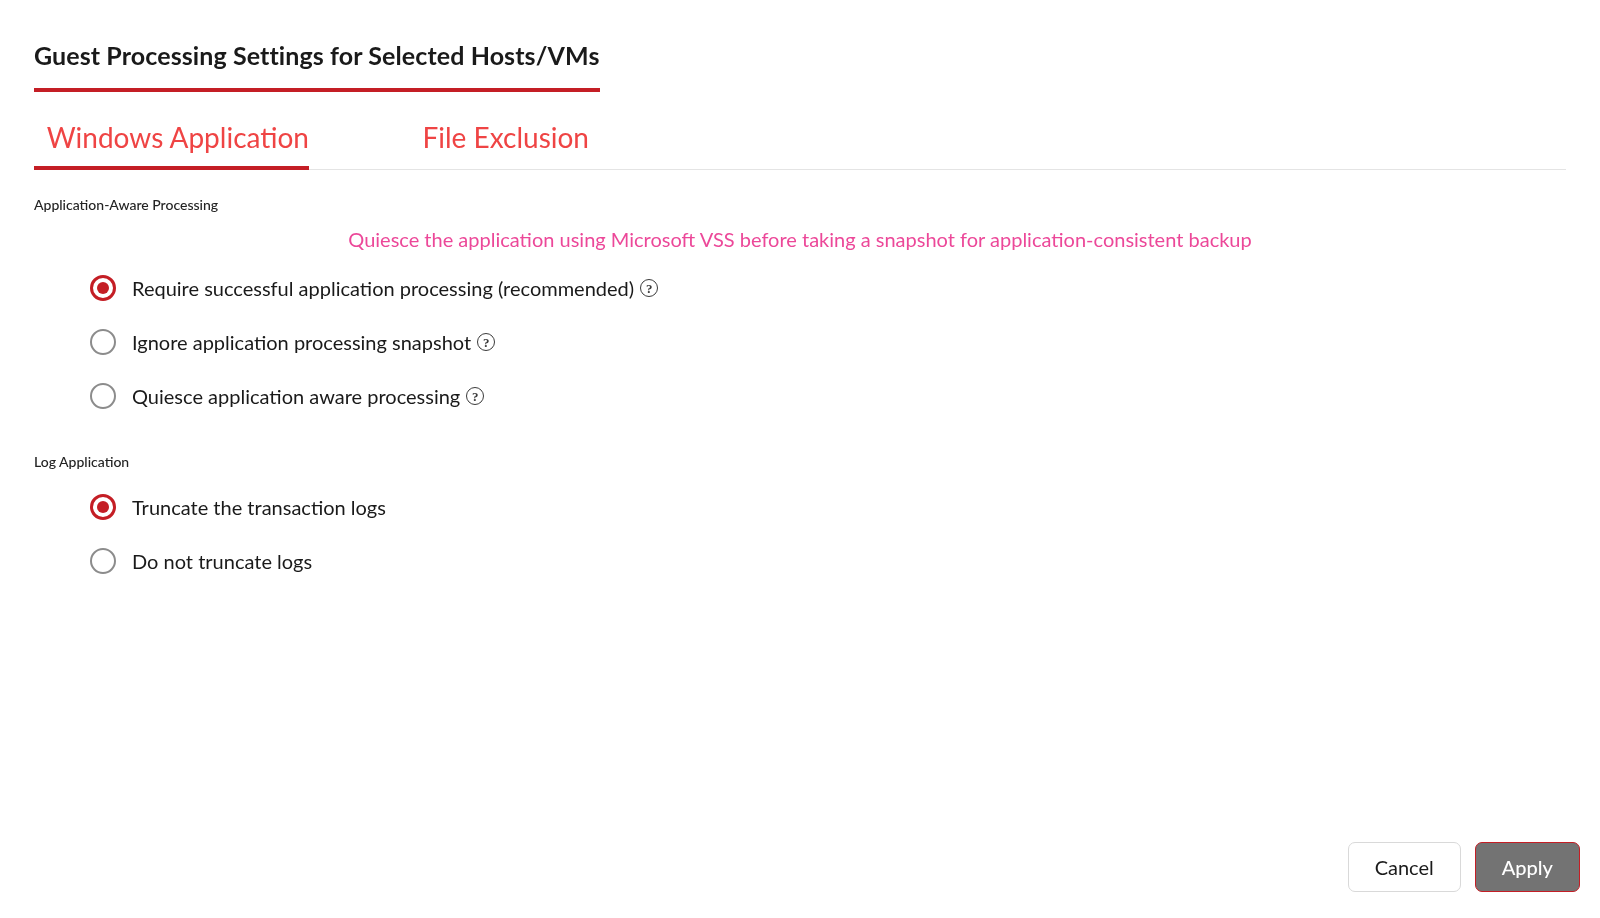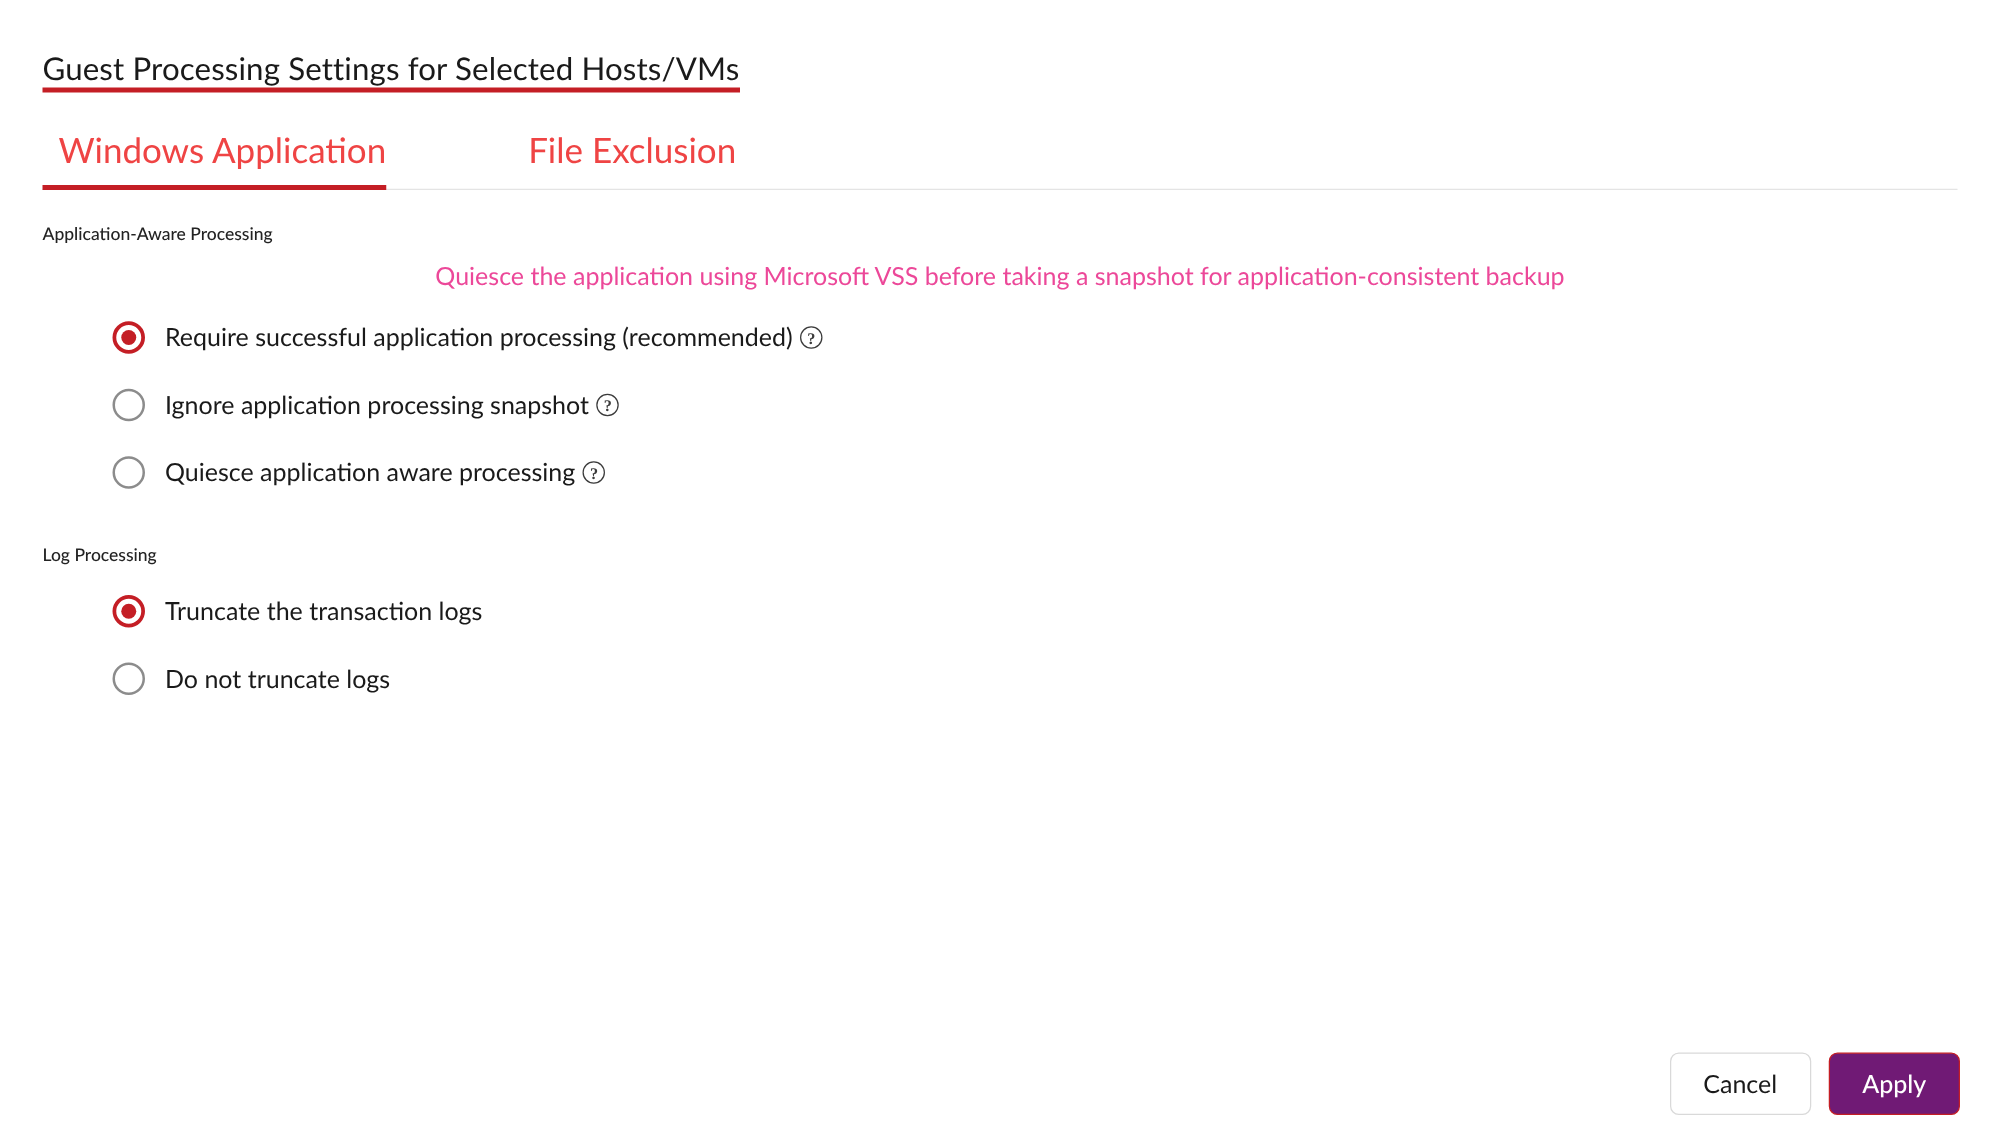--- a/index.html
+++ b/index.html
@@ -14,24 +14,24 @@
       width: 1600px;
       height: 918px;
       position: relative;
       padding: 0;
     }
     .container {
       padding: 40px 34px 0 34px;
     }
     .page-title {
       font-size: 25px;
-      font-weight: 400;
+      font-weight: 700;
       color: #1a1a1a;
       display: inline-block;
-      padding-bottom: 0;
+      padding-bottom: 18px;
       border-bottom: 4px solid #c41e25;
       letter-spacing: 0.1px;
     }
     .tabs {
       margin-top: 28px;
       border-bottom: 1px solid #e4e4e4;
       display: flex;
     }
     .tab {
       padding: 0 0 15px 0;
@@ -124,40 +124,40 @@
       color: #3b3b3b;
       margin-left: 6px;
       line-height: 1;
       font-family: Georgia, serif;
     }
     .section + .section {
       margin-top: 44px;
     }
     .footer {
       position: absolute;
-      right: 32px;
+      right: 20px;
       bottom: 26px;
       display: flex;
       gap: 14px;
     }
     .btn {
       font-size: 20px;
       padding: 12px 26px;
       border-radius: 7px;
       cursor: pointer;
       border: 1px solid transparent;
       font-family: inherit;
     }
     .btn-cancel {
       background: #ffffff;
       color: #1a1a1a;
       border: 1px solid #d9d9d9;
     }
     .btn-apply {
-      background: #701a75;
+      background: #737373;
       color: #ffffff;
       font-weight: 500;
       border: 1px solid #c41e25;
     }
   </style>
 </head>
 <body>
 
 <div class="container">
   <div class="page-title">Guest Processing Settings for Selected Hosts/VMs</div>
@@ -195,21 +195,21 @@
         <div class="radio-label">
           <span>Quiesce application aware processing</span>
           <span class="help-icon">?</span>
         </div>
       </div>
 
     </div>
   </div>
 
   <div class="section">
-    <div class="section-title">Log Processing</div>
+    <div class="section-title">Log Application</div>
     <div class="radio-group">
 
       <div class="radio-row">
         <div class="radio-outer selected">
             <div class="radio-inner"></div>
           </div>
         <div class="radio-label">
           <span>Truncate the transaction logs</span>
         </div>
       </div>

